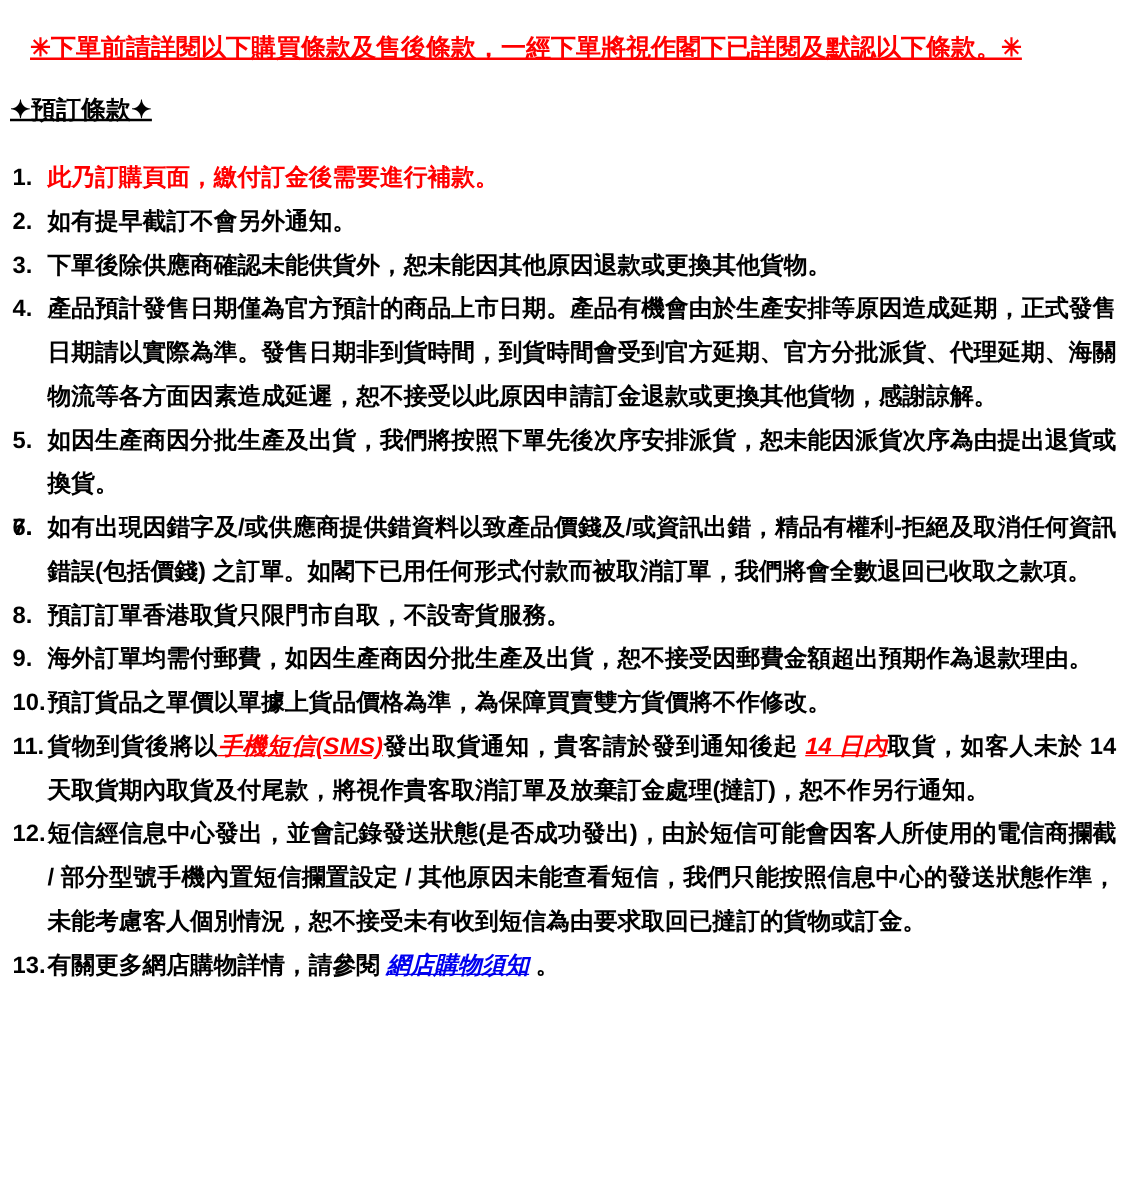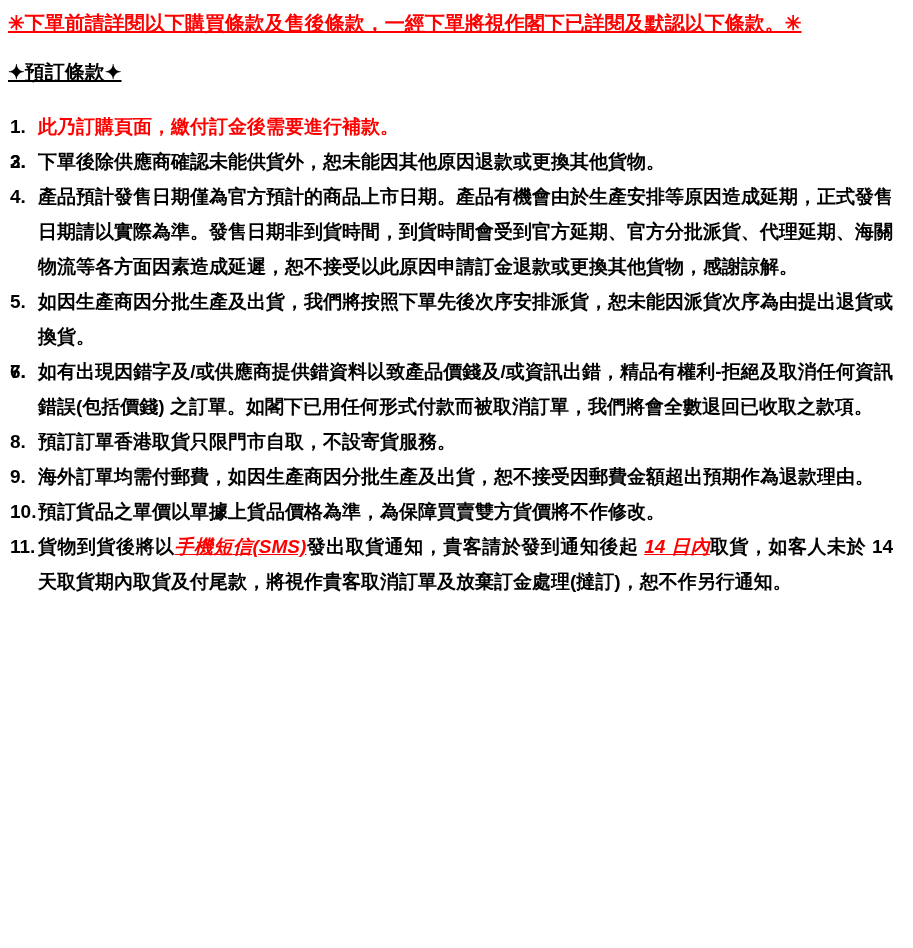--- a/index.html
+++ b/index.html
@@ -15,21 +15,21 @@
     overflow: hidden;
     font-family: "Liberation Sans", sans-serif;
     font-weight: bold;
     color: #000000;
   }
   .notice {
     font-size: 20px;
     line-height: 27px;
     color: var(--red, #ff0000);
     text-decoration: underline;
-    margin: 0;
+    margin: 16px;
   }
   .heading {
     font-size: 20px;
     line-height: 26px;
     margin: 22px 0 12px 0;
     text-decoration: underline;
   }
   ol.terms {
     list-style: none;
     margin: 24px 0 0 0;
@@ -53,23 +53,25 @@
 </style>
 </head>
 <body>
 
 <p class="notice">✳下單前請詳閱以下購買條款及售後條款，一經下單將視作閣下已詳閱及默認以下條款。✳</p>
 
 <p class="heading">✦預訂條款✦</p>
 
 <ol class="terms">
     <li><span class="num">1.</span><span class="c-red">此乃訂購頁面，繳付訂金後需要進行補款。</span></li>
-    <li><span class="num">2.</span></li>
+    <li><span class="num">2.</span><span>如有提早截訂不會另外通知。</span></li>
     <li><span class="num">3.</span><span>下單後除供應商確認未能供貨外，恕未能因其他原因退款或更換其他貨物。</span></li>
     <li><span class="num">4.</span><span>產品預計發售日期僅為官方預計的商品上市日期。產品有機會由於生產安排等原因造成延期，正式發售日期請以實際為準。發售日期非到貨時間，到貨時間會受到官方延期、官方分批派貨、代理延期、海關物流等各方面因素造成延遲，恕不接受以此原因申請訂金退款或更換其他貨物，感謝諒解。</span></li>
     <li><span class="num">5.</span><span>如因生產商因分批生產及出貨，我們將按照下單先後次序安排派貨，恕未能因派貨次序為由提出退貨或換貨。</span></li>
     <li><span class="num">6.</span></li>
     <li><span class="num">7.</span><span>如有出現因錯字及/或供應商提供錯資料以致產品價錢及/或資訊出錯，精品有權利-拒絕及取消任何資訊錯誤(包括價錢) 之訂單。如閣下已用任何形式付款而被取消訂單，我們將會全數退回已收取之款項。</span></li>
     <li><span class="num">8.</span><span>預訂訂單香港取貨只限門市自取，不設寄貨服務。</span></li>
     <li><span class="num">9.</span><span>海外訂單均需付郵費，如因生產商因分批生產及出貨，恕不接受因郵費金額超出預期作為退款理由。</span></li>
     <li><span class="num">10.</span><span>預訂貨品之單價以單據上貨品價格為準，為保障買賣雙方貨價將不作修改。</span></li>
     <li><span class="num">11.</span><span>貨物到貨後將以</span><span class="c-red u">手機短信(SMS)</span><span>發出取貨通知，貴客請於發到通知後起 </span><span class="c-red u">14 日內</span><span>取貨，如客人未於 14 天取貨期內取貨及付尾款，將視作貴客取消訂單及放棄訂金處理(撻訂)，恕不作另行通知。</span></li>
+    <li><span class="num">12.</span><span>短信經信息中心發出，並會記錄發送狀態(是否成功發出)，由於短信可能會因客人所使用的電信商攔截 / 部分型號手機內置短信攔置設定 / 其他原因未能查看短信，我們只能按照信息中心的發送狀態作準，未能考慮客人個別情況，恕不接受未有收到短信為由要求取回已撻訂的貨物或訂金。</span></li>
+    <li><span class="num">13.</span><span>有關更多網店購物詳情，請參閱 </span><span class="c-link u">網店購物須知</span><span> 。</span></li>
   </ol>
 
 </body></html>

